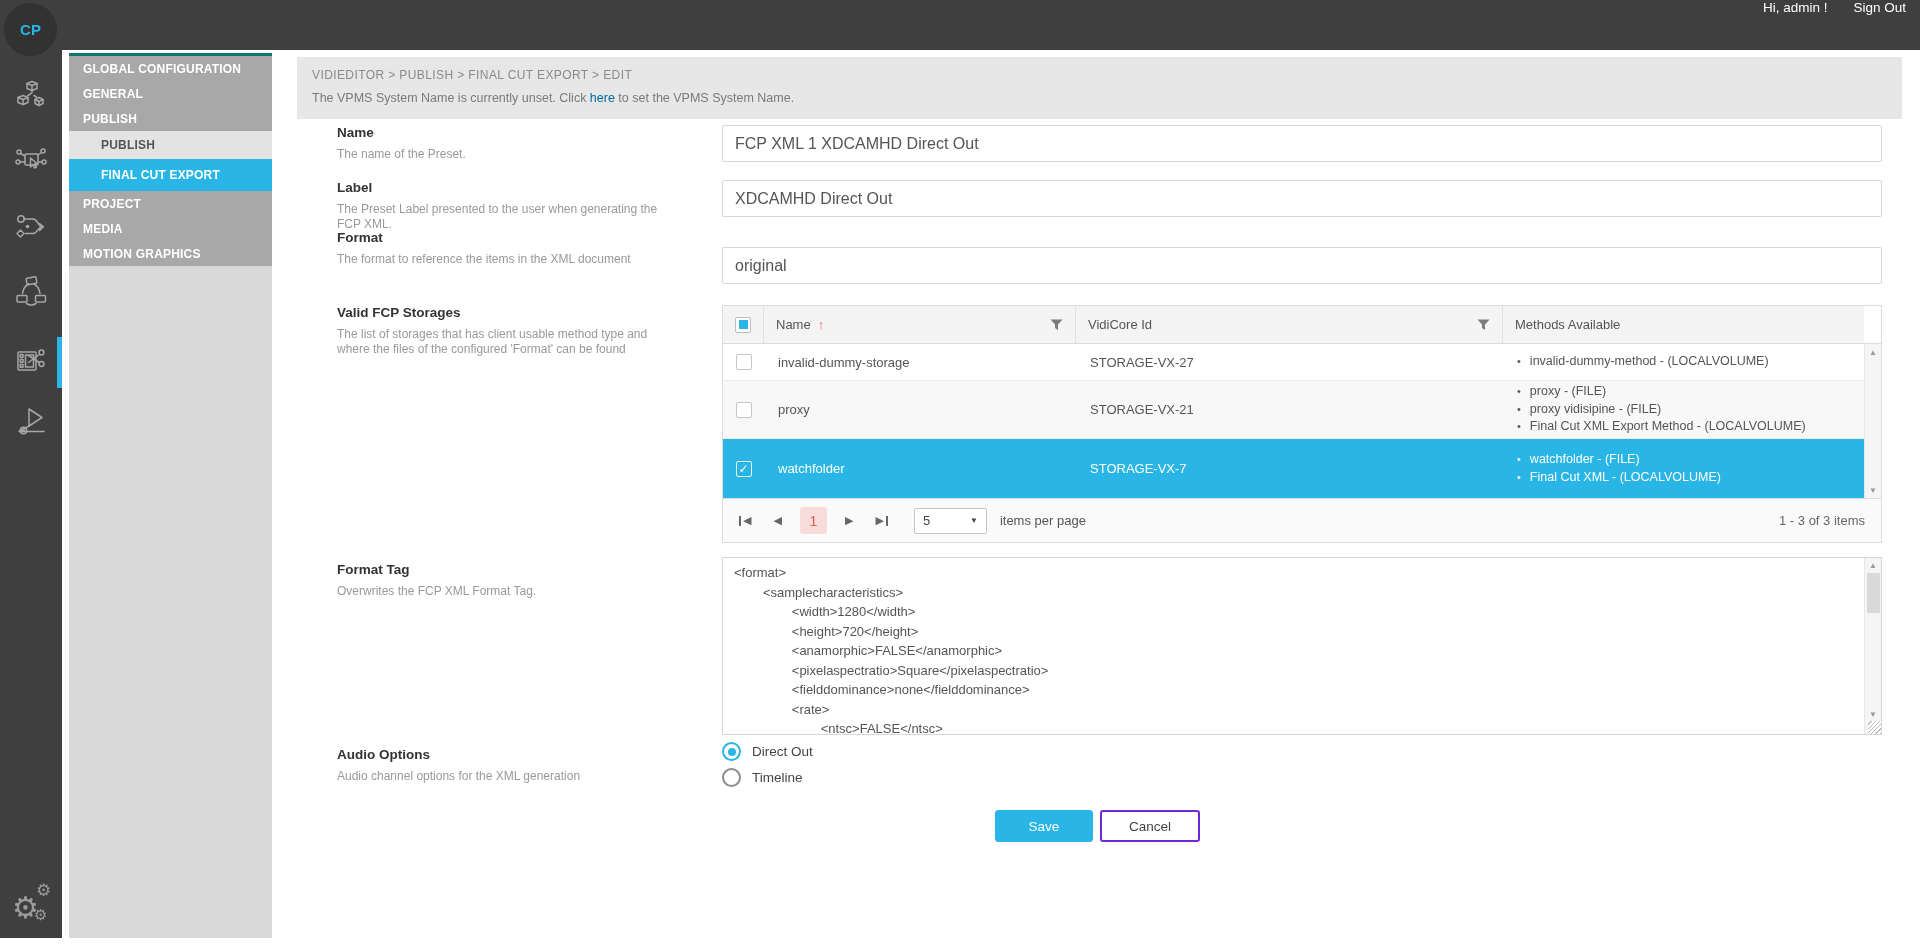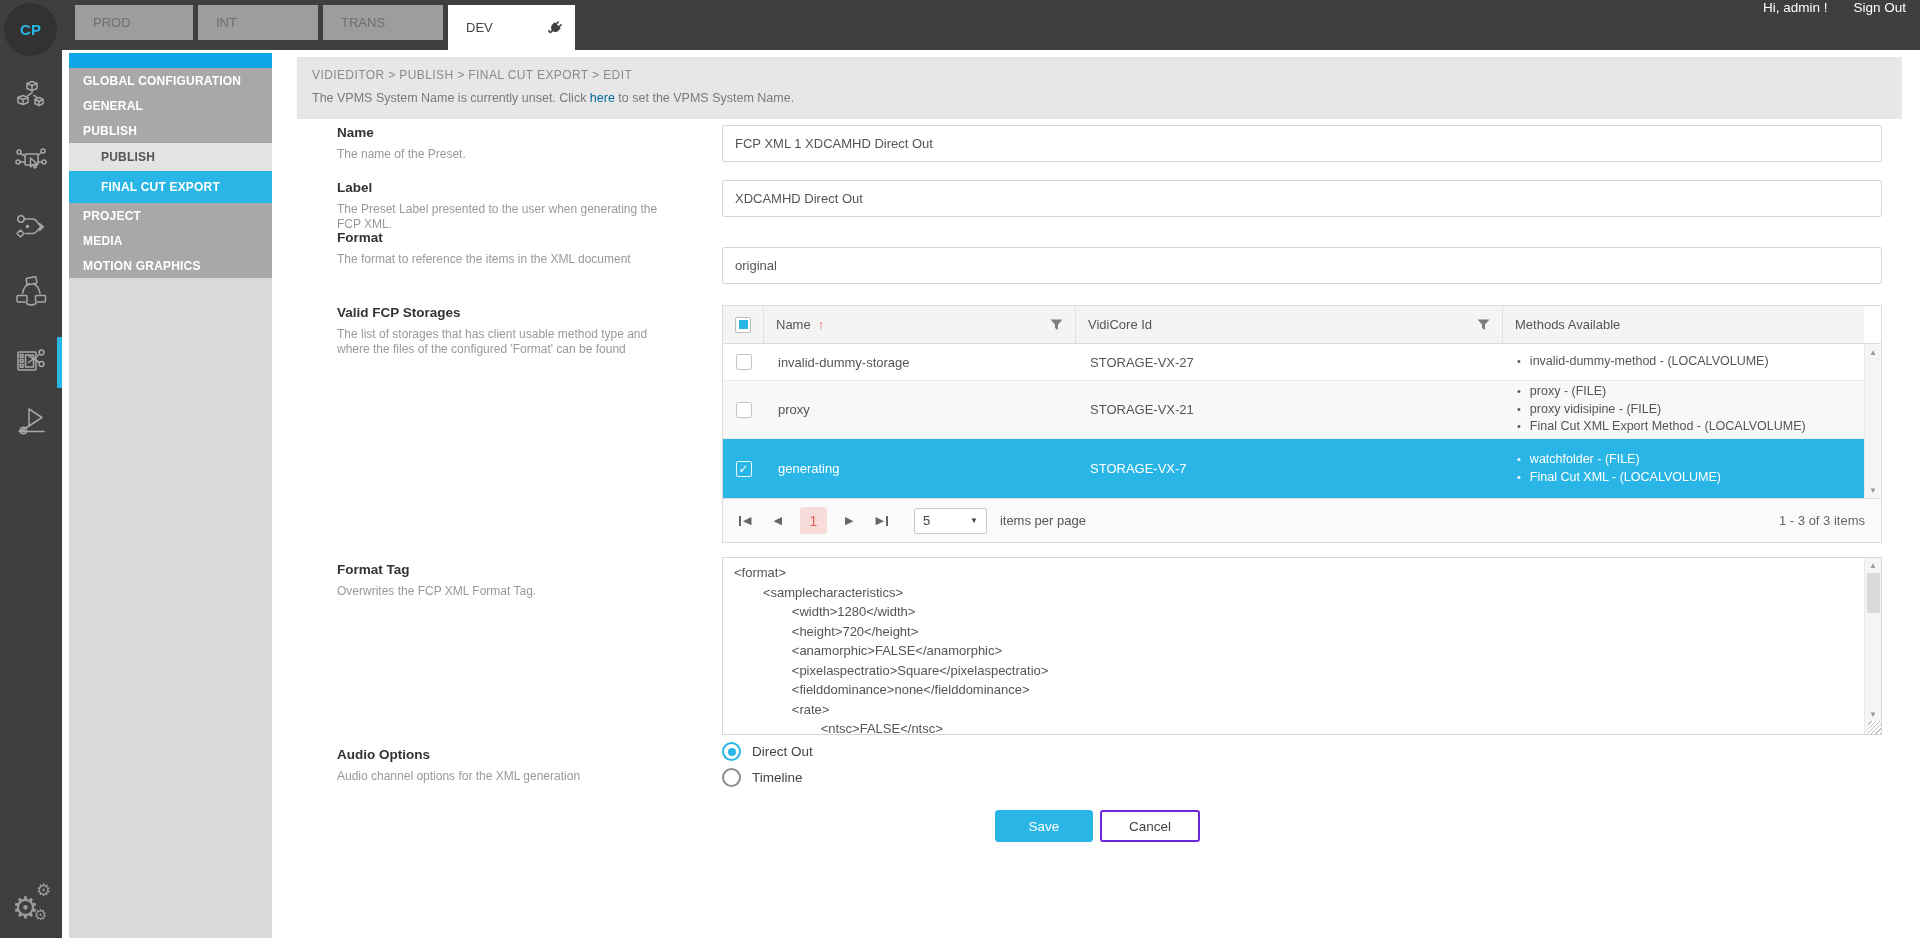--- a/index.html
+++ b/index.html
@@ -25,40 +25,40 @@
   .rail { position:absolute; left:0; top:50px; width:62px; height:888px; background:#3f3f3f; z-index:2; }
   .ric { position:absolute; left:14px; width:34px; height:34px; }
   .rail-ind { position:absolute; right:0; top:287px; width:5px; height:51px; background:#29b6e6; }
   .gearwrap { position:absolute; left:6px; top:830px; width:52px; height:52px; color:#9b9b9b; }
   .gearwrap .g1 { position:absolute; left:6px; top:10px; font-size:30px; }
   .gearwrap .g2 { position:absolute; left:30px; top:0px; font-size:17px; }
   .gearwrap .g3 { position:absolute; left:28px; top:26px; font-size:15px; }
 
   
   .subbar { position:absolute; left:69px; top:53px; width:203px; height:885px; background:#d9d9d9; }
-  .menu { background:#0ea5e9; padding-top:15px; }
+  .menu { background:#0f766e; padding-top:3px; }
   .mi { font-size:12px; font-weight:bold; color:#fff; display:flex; align-items:center;
     letter-spacing:.2px; cursor:pointer; }
   .mi.top { height:25px; padding-left:14px; background:#a8a8a8; }
   .mi.sub { height:28px; padding-left:32px; background:#e3e3e3; color:#555; }
   .mi.sub.active { height:32px; background:#29b6e6; color:#fff; }
 
   
   .content { position:absolute; left:272px; top:50px; width:1648px; height:888px; background:#fff; }
   .info { position:absolute; left:25px; top:7px; width:1605px; height:62px; background:#e7e7e7; }
   .crumbs { padding:11px 15px 0; font-size:12px; color:#8a8a8a; letter-spacing:.4px; }
   .notice { padding:9px 15px 0; font-size:12.5px; color:#7a7a7a; }
   .notice .lnk { color:#0369a1; cursor:pointer; }
 
   .fgroup { position:absolute; left:65px; width:335px; }
   .flabel { font-size:13.5px; font-weight:bold; color:#333; }
   .fdesc { font-size:12px; color:#999; margin-top:7px; line-height:15px; }
 
   .tinput { position:absolute; left:450px; width:1160px; height:37px; border:1px solid #d6d6d6;
-    border-radius:2px; font-size:13px; color:#555; padding:0 12px; background:#fff;
+    border-radius:2px; font-size:16px; color:#555; padding:0 12px; background:#fff;
     font-family:inherit; outline:none; }
 
   
   .grid { position:absolute; left:450px; top:255px; width:1160px; border:1px solid #dcdcdc;
     border-bottom:none; background:#fff; font-size:13px; color:#555; }
   .ghead { height:38px; display:flex; background:#fff; border-bottom:1px solid #dcdcdc; }
   .ghead-in { display:flex; width:1141px; background:#f4f4f4; }
   .hcell { display:flex; align-items:center; padding:0 12px; border-right:1px solid #e2e2e2; }
   .hcell:last-child { border-right:none; }
   .hc0 { width:41px; justify-content:center; padding:0; }
@@ -125,41 +125,20 @@
     font-family:inherit; cursor:pointer; }
   .btn-save { left:723px; width:98px; background:#29b6e6; border:1px solid #29b6e6; color:#fff; }
   .btn-cancel { left:828px; width:100px; background:#fff; border:2px solid #6d28d9; color:#444; }
 
   svg.lineic { stroke:#a6a6a6; fill:none; stroke-width:1.5; stroke-linejoin:round; stroke-linecap:round; }
 </style>
 </head>
 <body>
 
 <div class="topbar">
-  <div class="tabs">
-    <div class="tab">
-        <span>PROD</span>
-      </div>
-    <div class="tab t1">
-        <span>INT</span>
-      </div>
-    <div class="tab t2">
-        <span>TRANS</span>
-      </div>
-    <div class="tab active">
-      <span>DEV</span>
-      <svg class="plug" viewBox="0 0 16 16">
-        <g transform="rotate(45 8 8)" fill="none" stroke="#3f3f3f" stroke-width="1.6" stroke-linecap="round">
-          <path d="M6 1.5v3.5M10 1.5v3.5"></path>
-          <path d="M4.5 5h7v2.5a3.5 3.5 0 0 1-7 0z" fill="#3f3f3f"></path>
-          <path d="M8 11v2.5c0 1.5-2 1.5-2.5.5"></path>
-        </g>
-      </svg>
-    </div>
-  </div>
   <div class="user">
     <span>Hi, admin !</span>
     <span style="cursor:pointer;">Sign Out</span>
   </div>
 </div>
 <div class="logo">
     <span>CP</span>
   </div>
 
 <div class="rail">
@@ -345,21 +324,21 @@
               <span>Final Cut XML Export Method - (LOCALVOLUME)</span>
             </div>
         </div>
       </div>
       <div class="grow sel r3">
         <div class="cell c0">
             <span class="cb checked">
               <span>✓</span>
             </span>
           </div>
-        <div class="cell c1">generating</div>
+        <div class="cell c1">watchfolder</div>
         <div class="cell c2">STORAGE-VX-7</div>
         <div class="cell c3">
           <div class="mline">
               <span class="b">•</span>
               <span>watchfolder - (FILE)</span>
             </div>
           <div class="mline">
               <span class="b">•</span>
               <span>Final Cut XML - (LOCALVOLUME)</span>
             </div>

